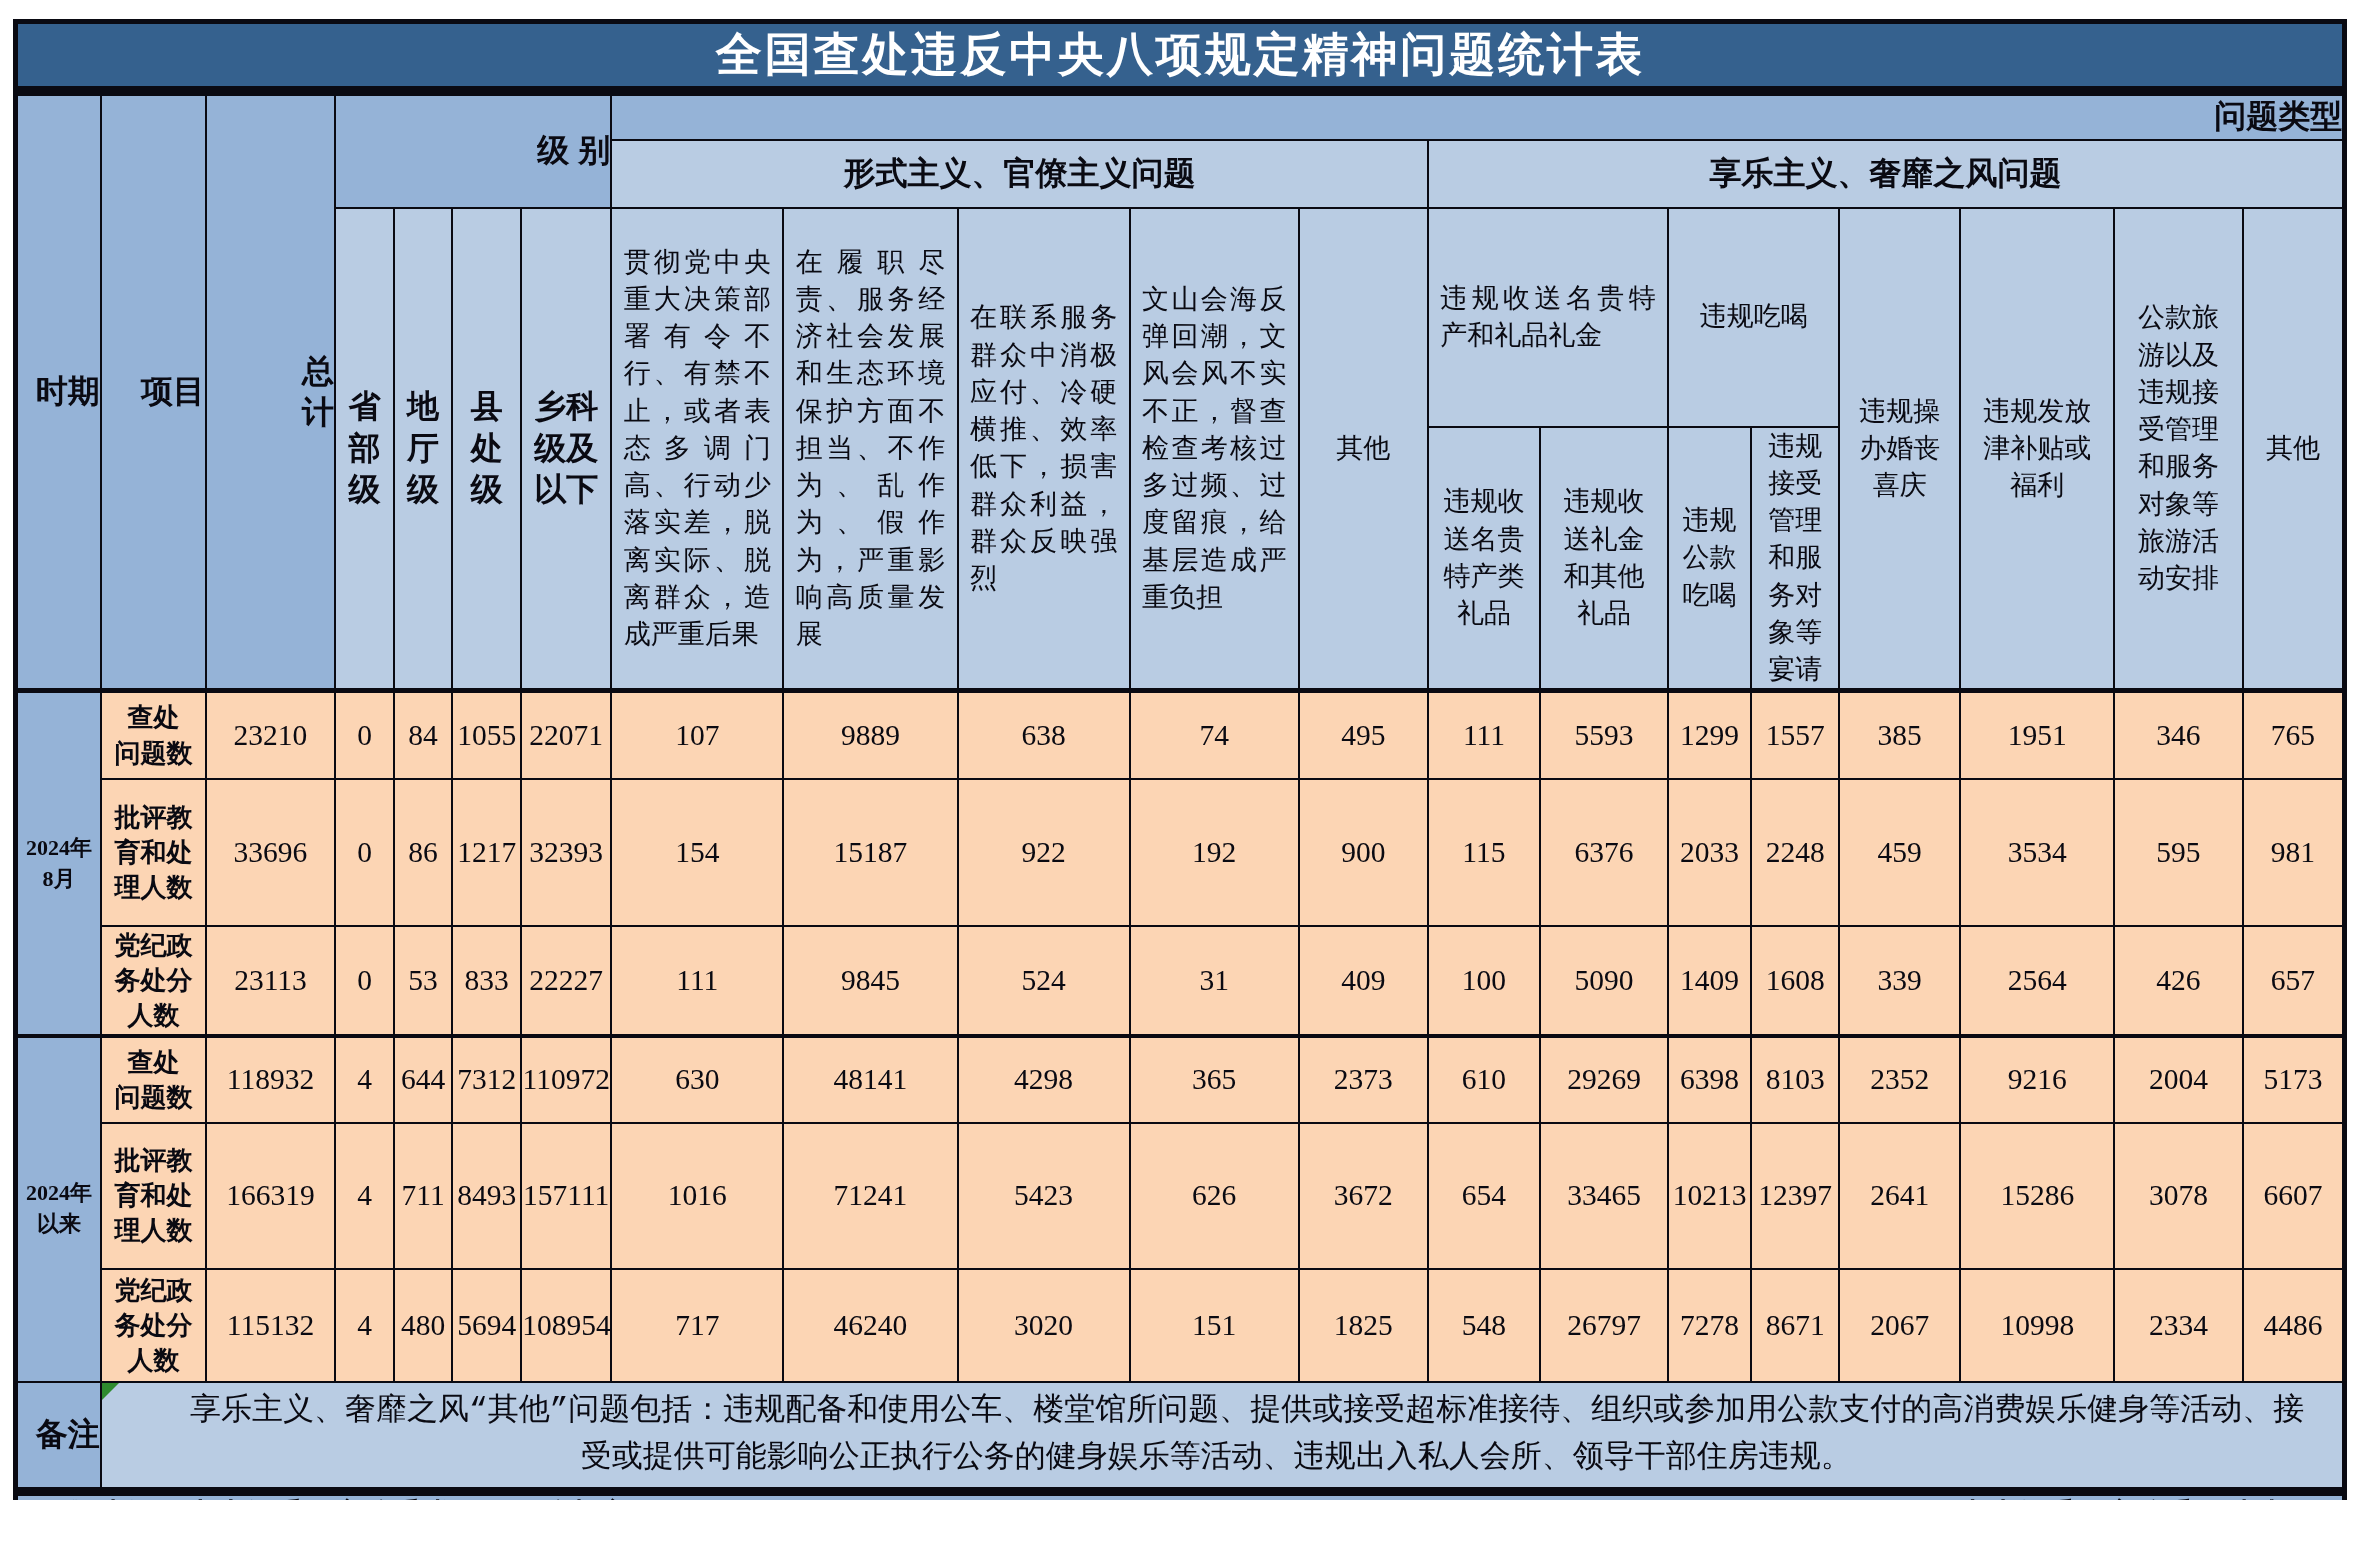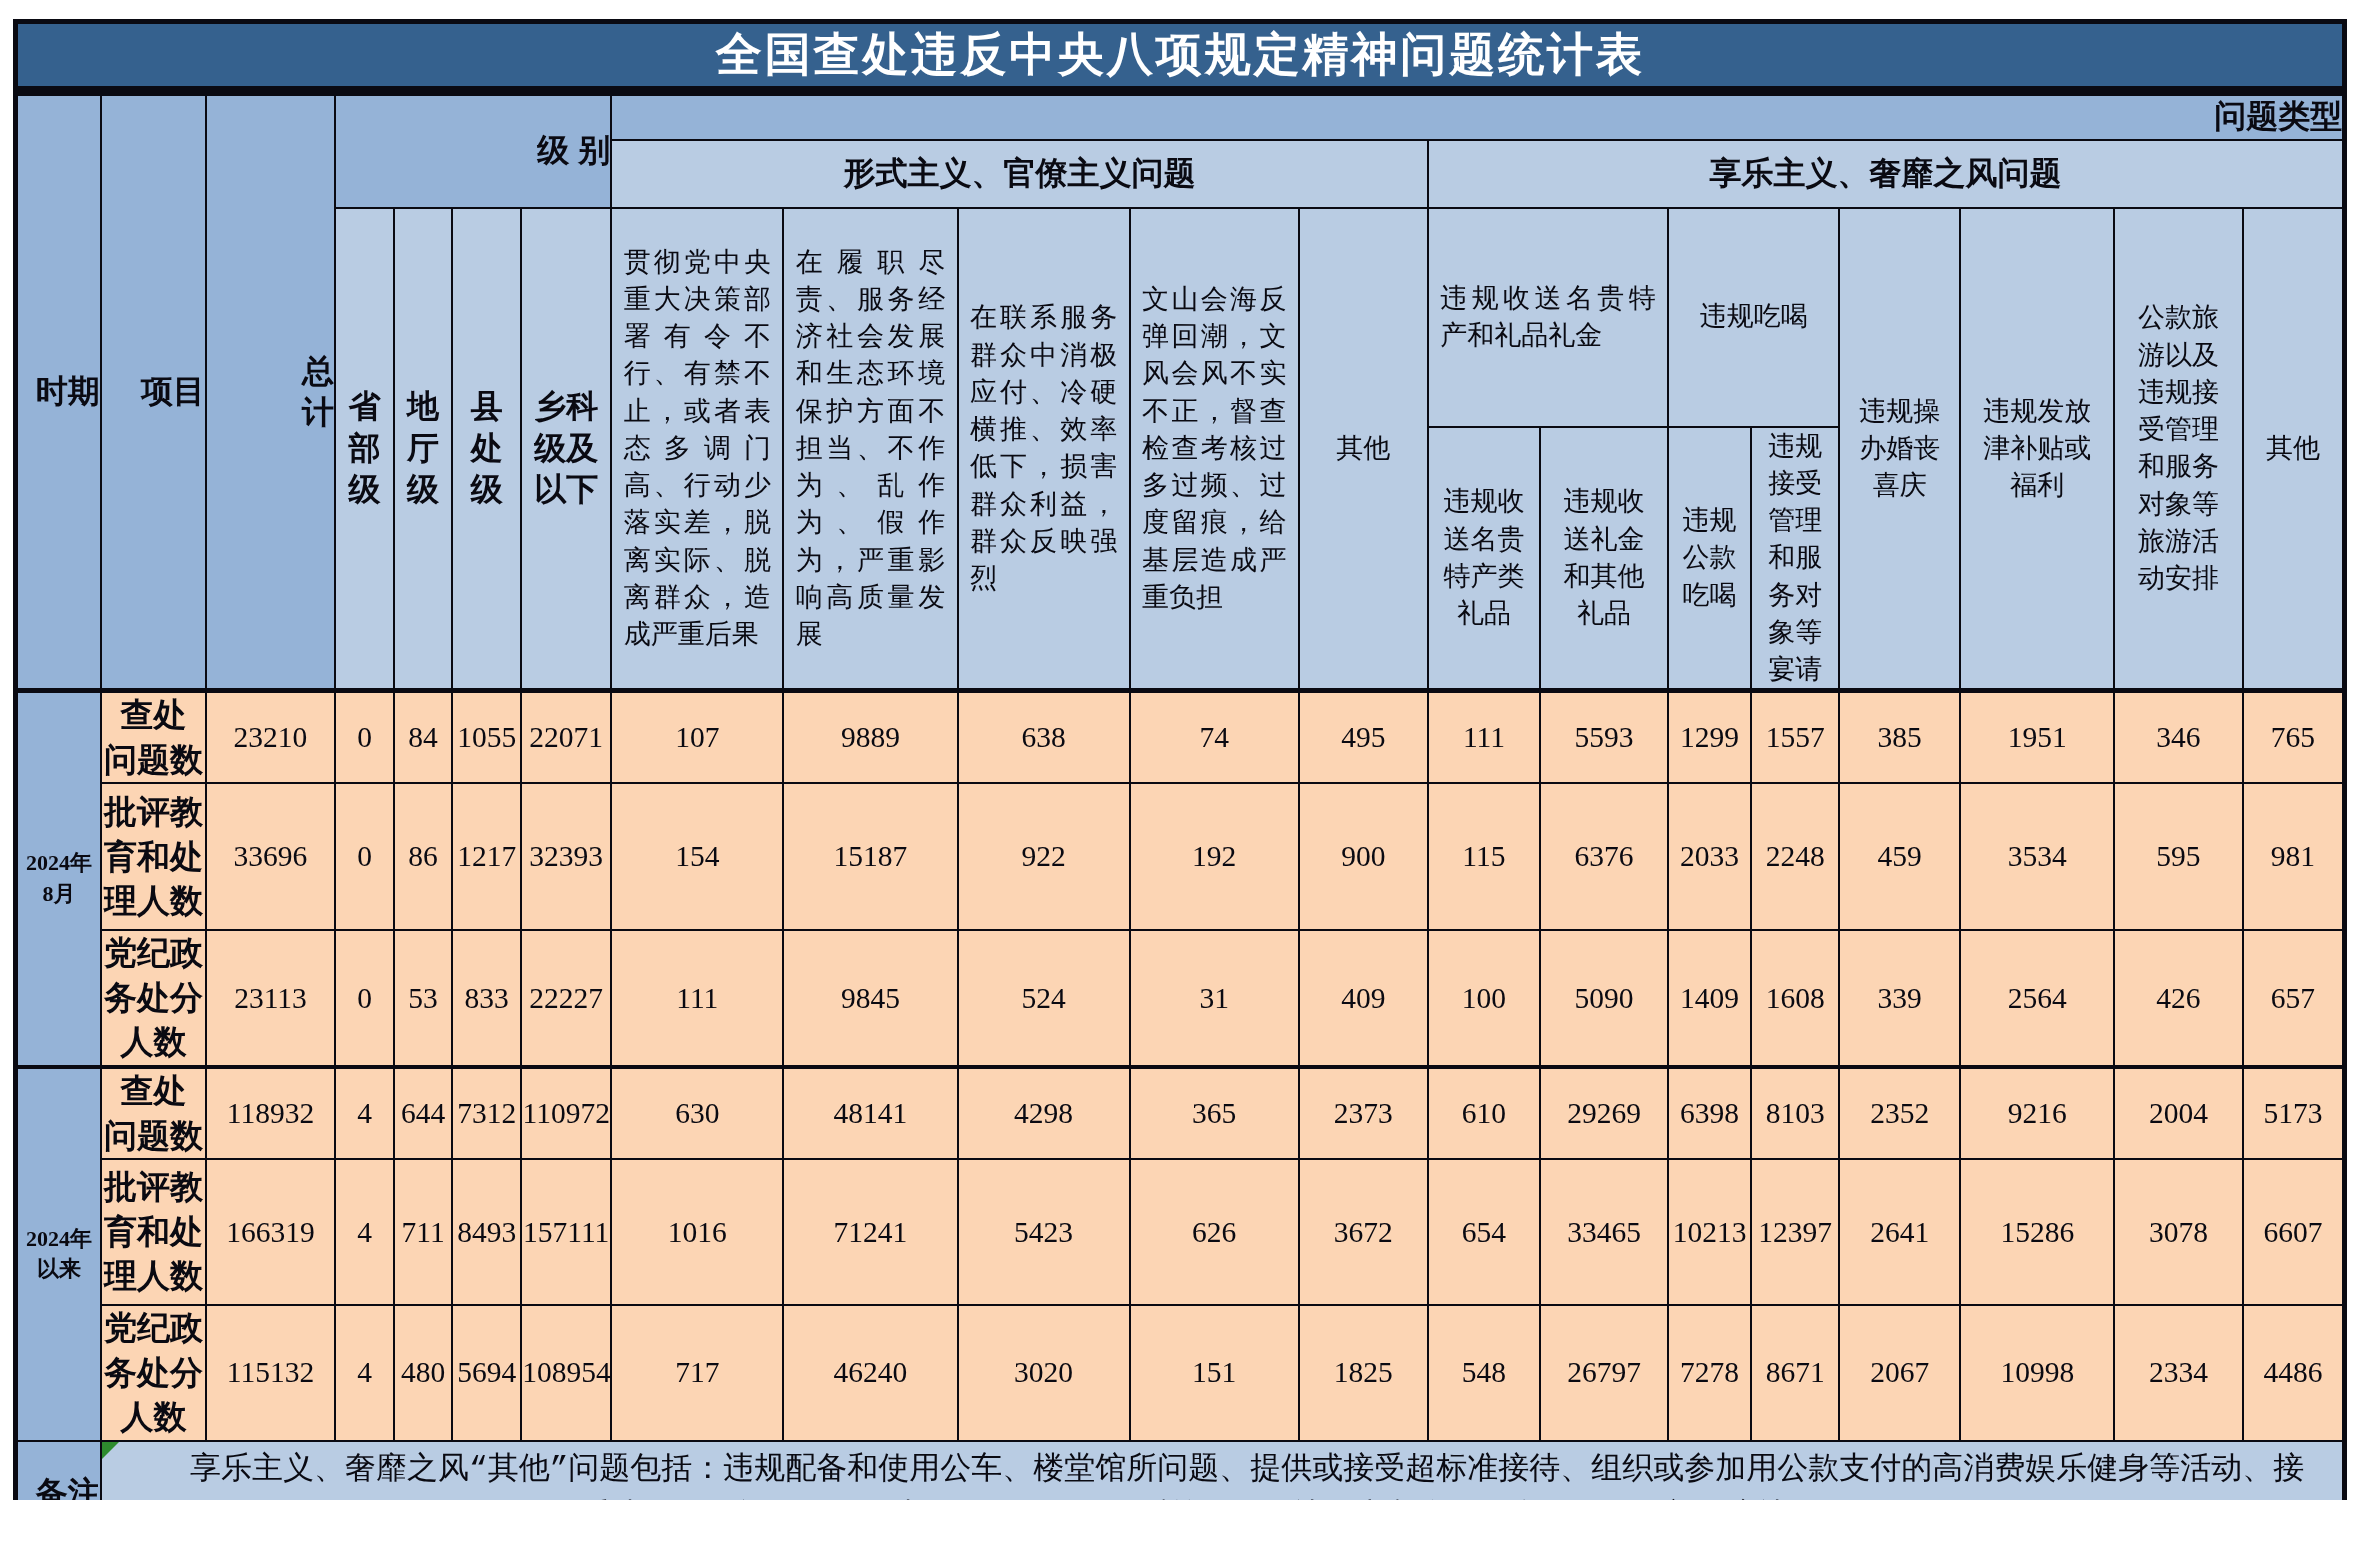--- a/index.html
+++ b/index.html
@@ -20,21 +20,21 @@
 
   .dark{background:#95b3d7;text-align:right;}      
   .lh{background:#b9cce3;}    
 
   .sans{font-family:"Liberation Sans",sans-serif;font-weight:bold;font-size:32px;line-height:1.3;}
   .serifh{font-family:Liberation Serif, serif;font-weight:normal;
           font-size:27px;line-height:1.38;}
   .just{text-align:justify;text-justify:distribute;padding:7.6px 11.4px;}
   .pre{white-space:pre-line;margin-left:28px;}
   .num{font-family:"Liberation Serif","DejaVu Serif",serif;font-size:29.5px;background:#fcd5b4;}
-  .item{background:#fcd5b4;font-weight:bold;font-size:33px;white-space:pre-line;line-height:1.35;}
+  .item{background:#fcd5b4;font-weight:bold;font-size:26px;white-space:pre-line;line-height:1.35;}
   .per{background:#95b3d7;font-weight:bold;font-size:22px;white-space:pre-line;
        word-break:keep-all;line-height:1.4;font-family:Liberation Serif, serif;}
 
   tr.hA{height:46px;} tr.hB{height:68px;} tr.hC1{height:219px;} tr.hC2{height:264px;}
   tr.r1{height:88px;} tr.r2{height:147px;} tr.r3{height:110px;}
   tr.r4{height:87px;} tr.r5{height:146px;} tr.r6{height:113px;}
   tr.noteRow{height:95px;}
 
   .hdr-bot{border-bottom:5.7px solid #0a0a12;}   
   tr.r4 td{border-top:4.8px solid #0a0a12;}      

